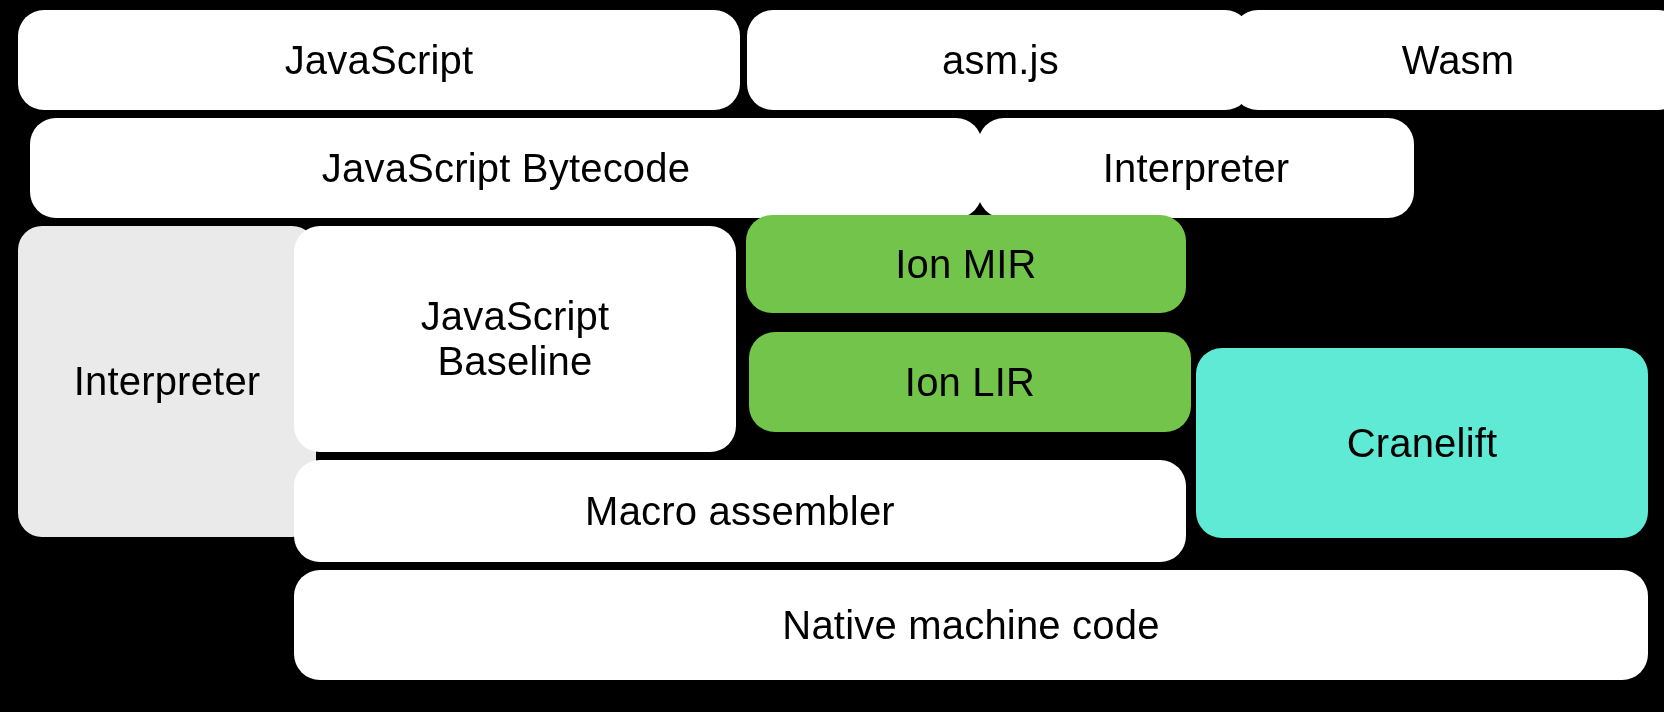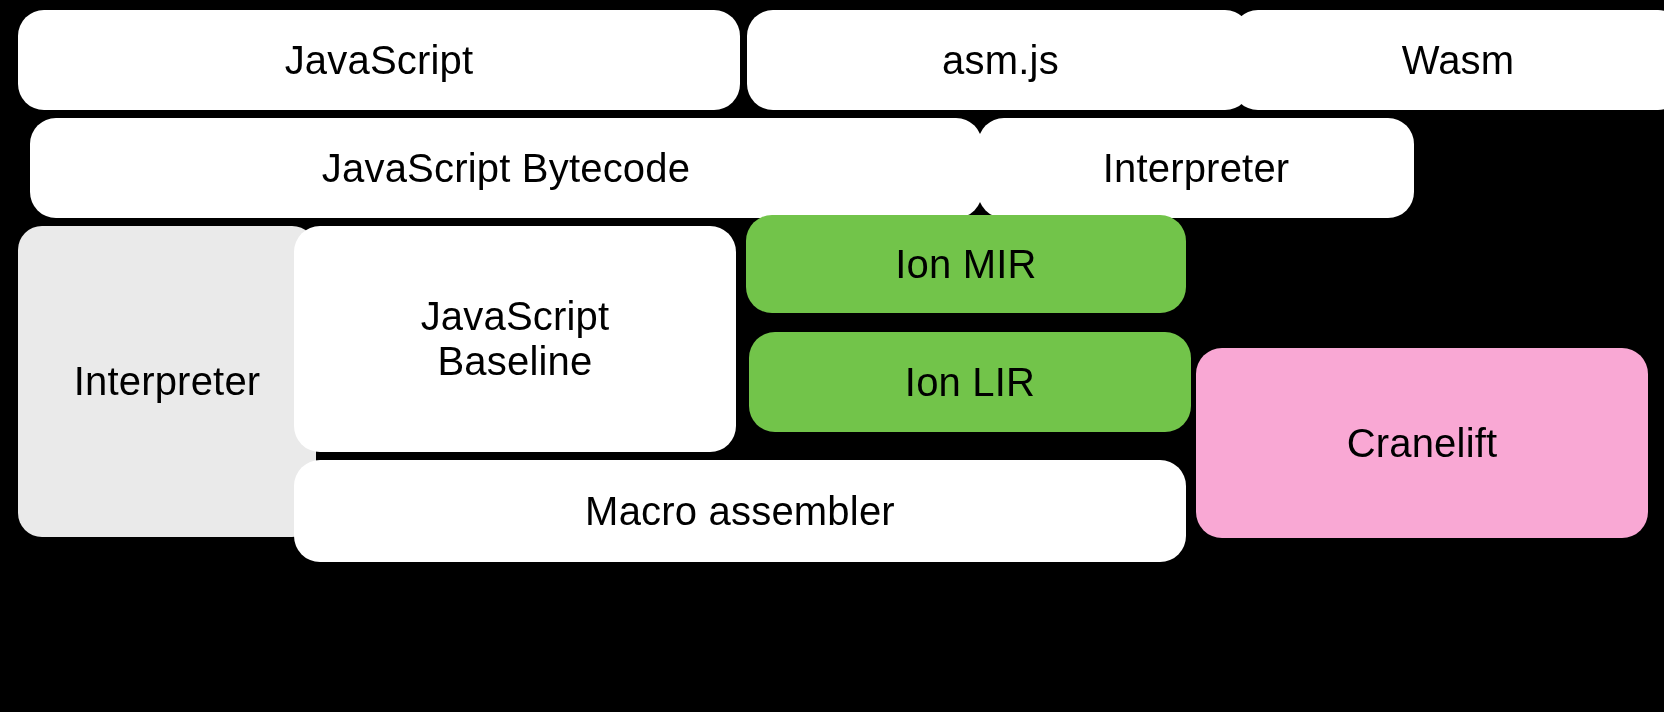--- a/index.html
+++ b/index.html
@@ -27,21 +27,21 @@
     line-height: 1.12;
     letter-spacing: 0.2px;
     font-weight: 400;
     padding: 2px 10px;
     white-space: pre-line;
     font-family: "Liberation Sans", sans-serif;
   }
   .fill-white { background: #FFFFFF; }
   .fill-gray  { background: #EAEAEA; }
   .fill-green { background: #72C44A; }
-  .fill-pink  { background: #f9a8d4; }
+  .fill-pink  { background: #5eead4; }
 
   
   .n-javascript      { left: 18px;   top: 10px;  width: 722px; height: 100px; }
   .n-asmjs           { left: 747px;  top: 10px;  width: 504px; height: 100px; padding-left: 13px; }
   .n-wasm            { left: 1196px; top: 10px;  width: 452px; height: 100px; margin-left: 36px; }
 
   
   .n-js-bytecode     { left: 18px;   top: 118px; width: 952px; height: 100px; margin-left: 12px; }
   .n-baldrmonkey     { left: 978px;  top: 118px; width: 436px; height: 100px; }
 
@@ -77,14 +77,15 @@
 Baseline</div>
 
   <div class="node fill-green n-ion-mir">Ion MIR</div>
 
   <div class="node fill-green n-ion-lir">Ion LIR</div>
 
   <div class="node fill-white n-macro-assembler">Macro assembler</div>
 
   <div class="node fill-pink n-cranelift">Cranelift</div>
 
+  <div class="node fill-white n-native-code">Native machine code</div>
 
 </div>
 
 </body></html>

